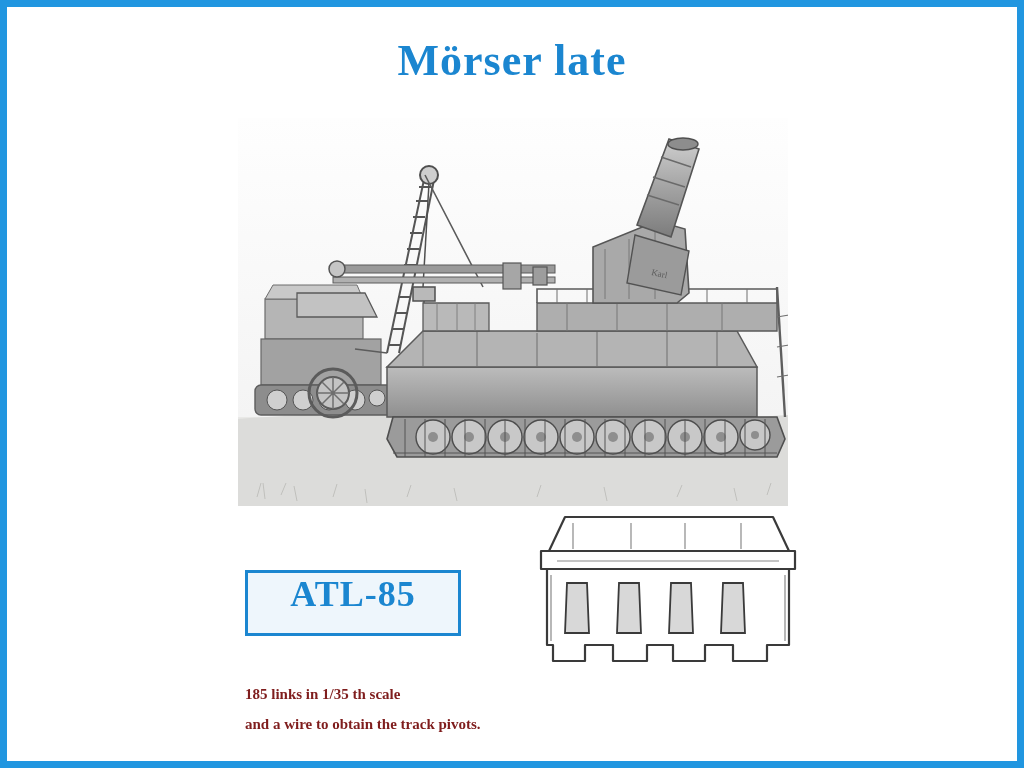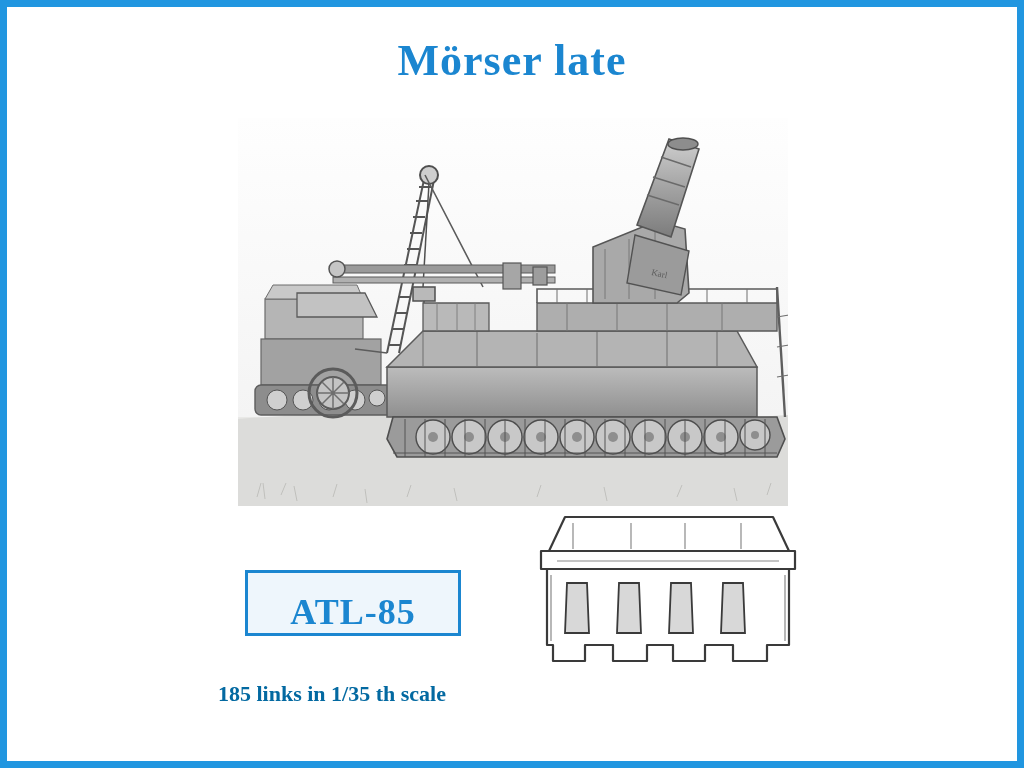--- a/index.html
+++ b/index.html
@@ -77,21 +77,21 @@
   
   .code-box {
     position: absolute;
     left: 238px;
     top: 563px;
     width: 210px;
     height: 60px;
     border: 3px solid #1b86d0;
     background: #eef6fc;
     display: flex;
-    align-items: flex-end;
+    align-items: flex-start;
     justify-content: center;
   }
   .code-box .code {
     color: #1b86d0;
     font-size: 36px;
     font-weight: bold;
     font-family: "Liberation Serif", serif;
     letter-spacing: 1px;
   }
 
@@ -100,25 +100,25 @@
     position: absolute;
     left: 520px;
     top: 498px;
     width: 280px;
     height: 175px;
   }
 
   
   .caption {
     position: absolute;
-    left: 211px;
+    left: 238px;
     top: 672px;
     width: 620px;
-    color: #0369a1;
-    font-size: 22px;
+    color: #7f1d1d;
+    font-size: 15px;
     font-weight: bold;
     line-height: 30px;
     font-family: "Liberation Serif", serif;
   }
   .caption div { white-space: nowrap; }
 </style>
 </head>
 <body>
 
 <div class="page">
@@ -296,16 +296,17 @@
         </g>
 
         <g stroke="#9a9a9a" stroke-width="1.4" fill="none">
           <path d="M24 70 L24 136 M258 70 L258 136"></path>
         </g>
       </svg>
     </div>
 
     <div class="caption">
       <div>185 links in 1/35 th scale</div>
+      <div>and a wire to obtain the track pivots.</div>
     </div>
 
   </div>
 </div>
 
 </body></html>

